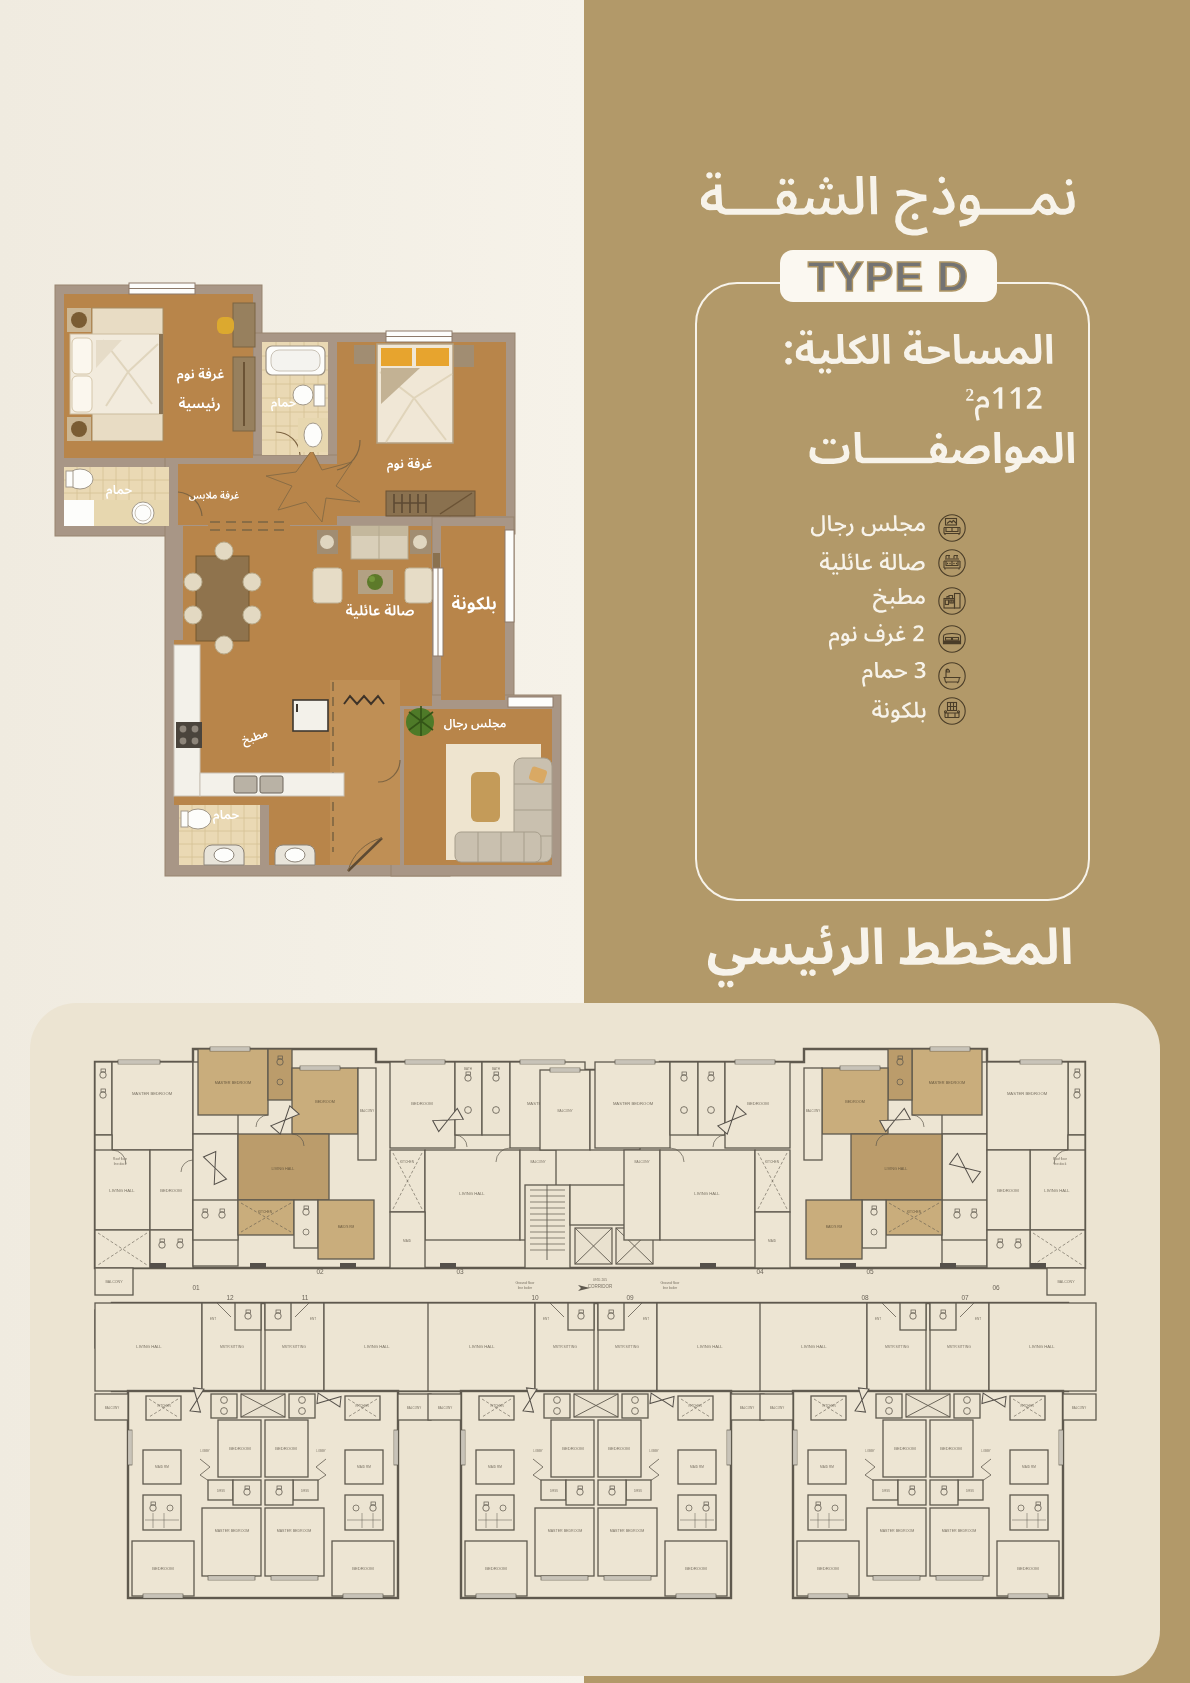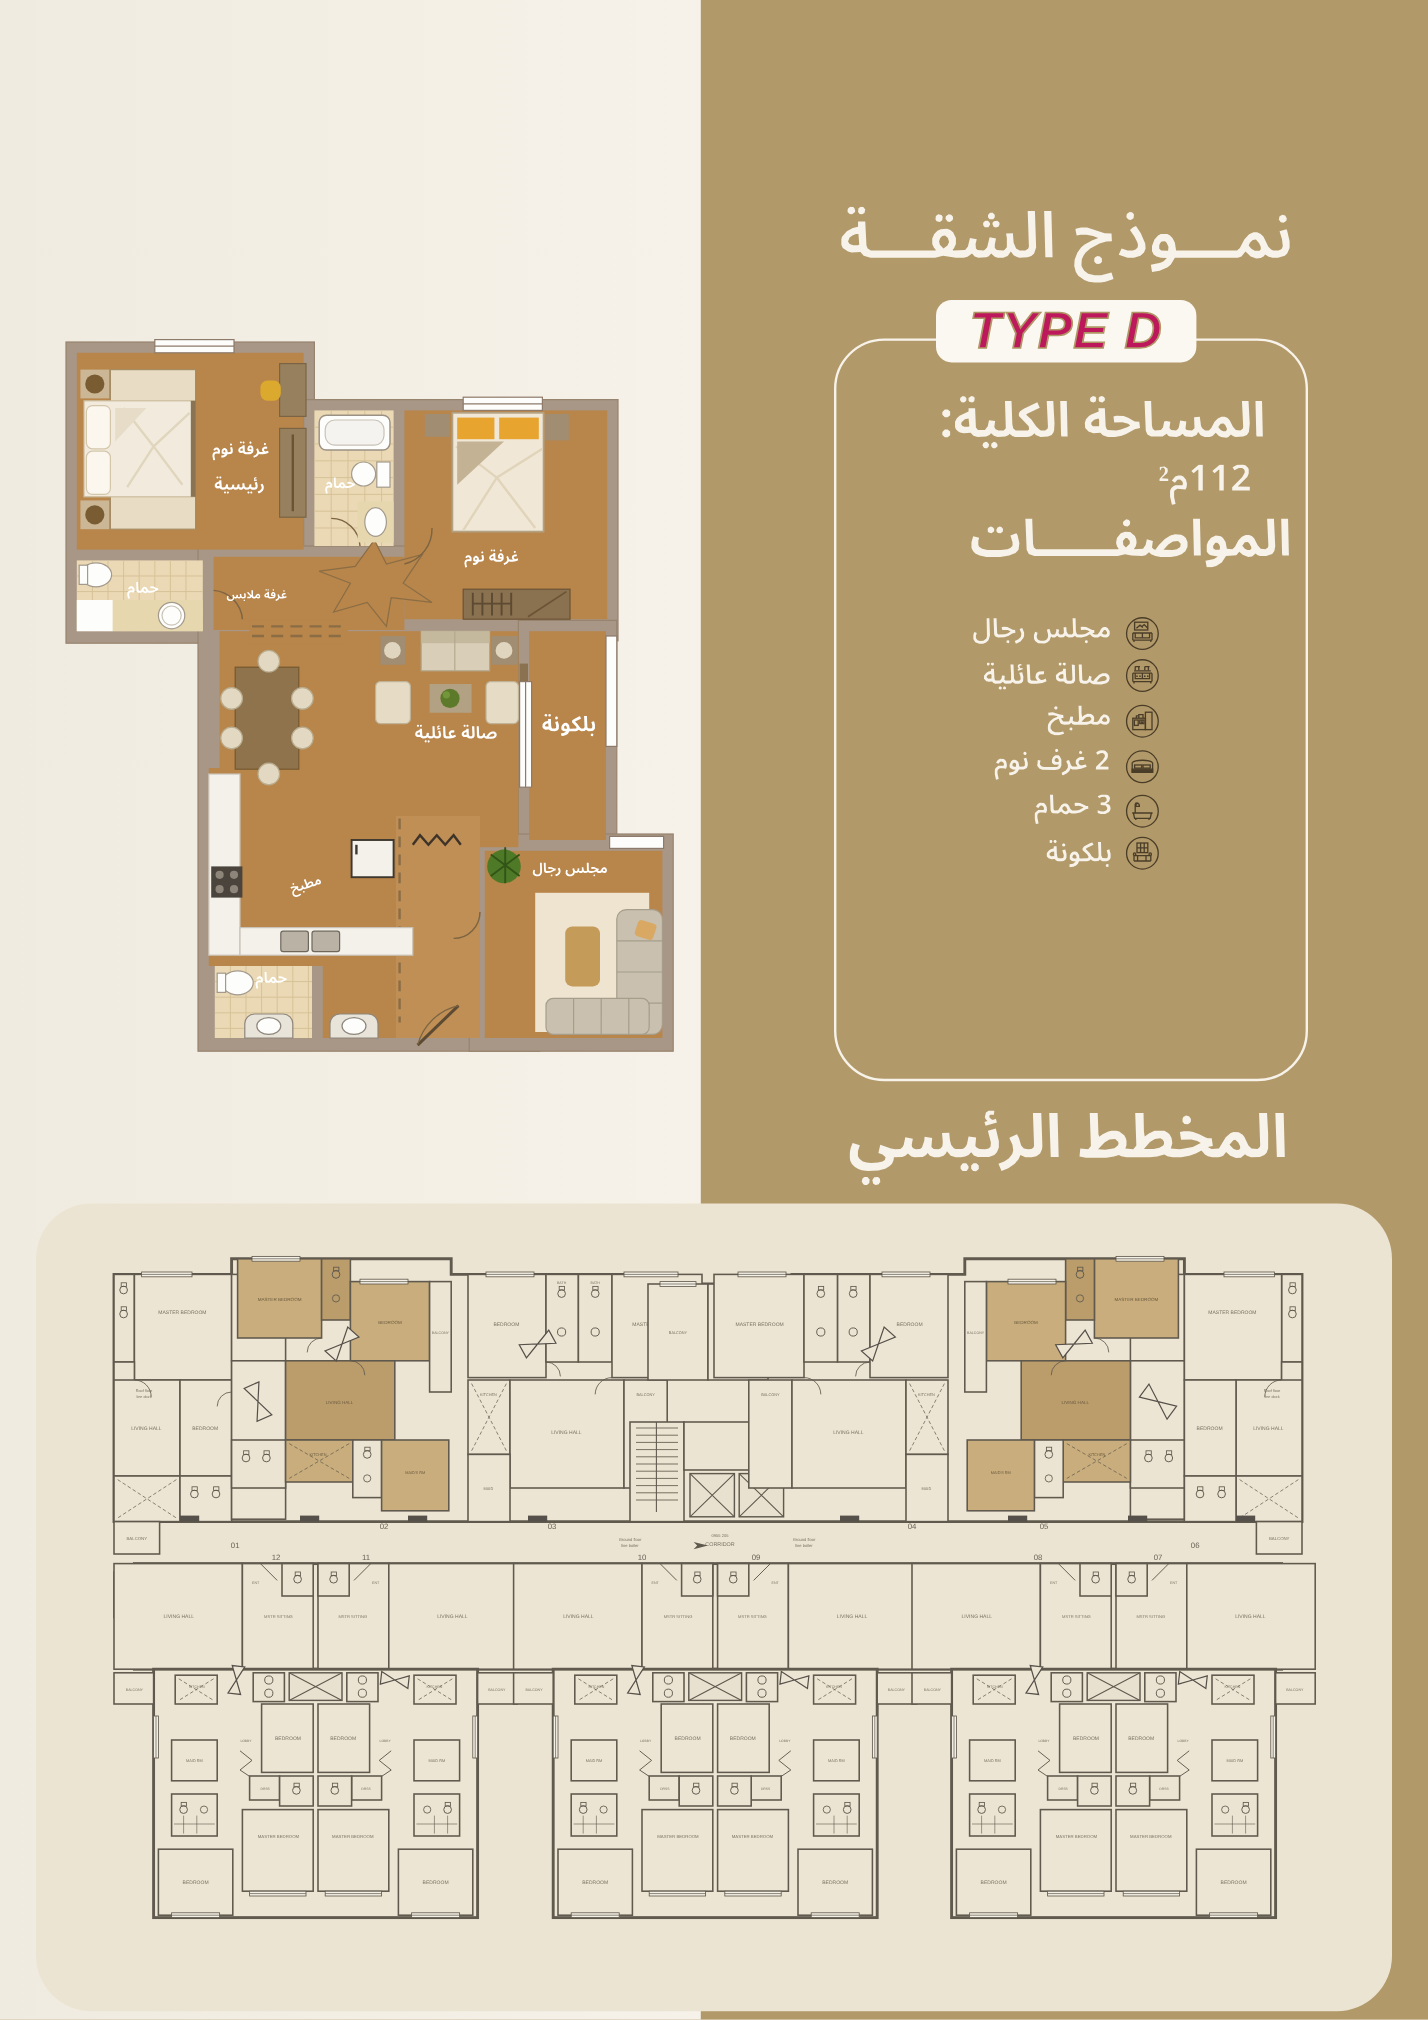--- a/index.html
+++ b/index.html
@@ -16,21 +16,21 @@
 <div class="abs" style="left:584px;top:0;width:606px;height:1683px;background:#b29969;"></div>
 
 <div class="abs" style="left:695px;top:282px;width:391px;height:615px;border:2px solid #f7f3ea;border-radius:42px;"></div>
 
 <svg class="abs" style="left:701px;top:172px;" width="374" height="64" viewBox="0 0 1119 190">
     <path fill="#f7f3ea" fill-rule="evenodd" d="M639,123 633,126 631,130 631,137 636,142 642,143 647,141 650,137 650,129 645,124Z M1112,60 1110,56 1093,61 1099,81 1101,98 1099,104 1096,107 1090,109 1077,109 1072,107 1065,100 1053,75 1046,68 1037,64 1028,64 1017,69 1005,82 994,103 987,109 835,109 832,90 826,78 819,71 813,68 797,68 790,72 781,82 775,98 775,111 779,119 786,124 797,127 812,128 804,136 796,140 772,145 775,163 794,160 814,151 822,144 832,127 989,127 998,124 1008,112 1021,124 1035,129 1046,128 1053,124 1057,119 1066,125 1075,127 1089,127 1106,122 1112,117 1118,103 1118,86Z M799,87 807,86 811,89 816,100 815,110 798,109 793,105 793,96 795,91Z M1026,83 1034,82 1042,91 1046,100 1046,107 1043,110 1031,110 1022,104 1016,97 1019,90Z M585,55 584,57 587,72 597,70 612,70 628,73 641,78 625,84 606,95 598,102 589,114 582,132 581,148 585,163 591,172 606,183 617,187 632,189 647,189 659,187 679,180 674,164 648,171 632,171 616,167 606,160 600,150 599,145 600,131 604,122 609,115 621,104 644,92 661,87 675,86 674,67 657,66 613,52 598,52Z M735,48 727,52 720,58 731,74 738,88 740,95 739,102 734,107 727,109 714,109 699,104 692,120 714,127 730,127 746,122 755,114 759,104 758,92 747,66Z M381,36 378,39 377,43 380,50 385,52 392,50 395,44 394,39 389,35Z M359,35 354,40 354,46 358,51 367,51 371,45 371,41 366,35Z M1100,20 1093,24 1091,32 1096,39 1103,40 1110,35 1111,29 1107,22Z M268,19 261,24 260,30 265,37 271,38 278,33 279,28 278,24 274,20Z M242,19 236,23 235,32 238,36 246,38 252,34 253,25 250,21Z M371,15 366,21 366,26 370,31 379,31 383,26 383,21 378,15Z M719,13 712,18 711,26 716,32 722,33 729,29 730,19 725,14Z M506,11 509,126 527,126 524,11Z M483,11 465,11 468,100 466,105 459,109 445,109 436,104 430,90 428,66 411,67 413,78 413,101 407,108 404,109 388,108 383,103 383,94 386,79 370,76 364,101 359,107 355,109 340,108 336,104 335,93 338,81 321,78 316,99 309,108 279,109 278,107 281,104 286,93 286,78 279,64 272,58 264,55 248,56 240,60 232,68 227,79 227,93 231,102 236,108 235,109 74,109 66,104 63,97 60,37 42,37 42,50 29,53 14,61 2,75 0,81 0,95 4,103 17,112 26,114 48,113 56,122 73,127 234,127 254,122 286,127 306,127 315,125 326,117 333,124 342,127 362,126 367,124 374,117 383,125 390,127 404,127 415,123 423,112 430,121 437,125 444,127 465,126 474,123 481,117 486,102Z M259,72 266,78 269,88 265,97 255,104 246,95 244,86 247,78 252,73Z M43,68 45,94 42,96 30,96 21,93 17,87 21,77 29,71 37,68Z M49,0 43,4 42,13 46,18 52,19 58,16 60,7 55,1Z M23,0 18,3 16,7 16,13 21,18 27,19 34,14 35,10 33,4 30,1Z"></path>
   </svg>
 
 <div class="abs" style="left:780px;top:250px;width:217px;height:52px;background:#fbf8f1;border-radius:13px;"></div>
 
-<div class="abs" style="left:780px;top:250px;width:217px;height:52px;line-height:52px;text-align:center;font-weight:bold;font-size:43px;color:#be185d;letter-spacing:1px;font-style:italic;-webkit-text-stroke:1.4px #af9665;">TYPE D</div>
+<div class="abs" style="left:780px;top:250px;width:217px;height:52px;line-height:52px;text-align:center;font-weight:bold;font-size:43px;color:#737373;letter-spacing:1px;-webkit-text-stroke:1.4px #af9665;">TYPE D</div>
 
 <svg class="abs" style="left:784px;top:330px;" width="270" height="44" viewBox="0 0 784 129">
     <path fill="#f7f3ea" fill-rule="evenodd" d="M126,112 120,116 119,122 123,127 128,128 134,124 135,120 132,114Z M106,112 100,115 98,121 102,127 108,128 113,124 114,118 110,113Z M6,82 0,88 0,95 6,101 13,101 19,96 19,87 13,82Z M6,33 0,39 0,46 6,52 13,52 19,47 19,38 13,33Z M348,66 349,78 357,87 369,91 386,90 392,96 404,100 422,100 438,97 449,93 470,81 483,78 481,63 470,62 454,53 443,49 425,48 418,50 420,65 440,64 454,68 459,72 453,76 436,82 425,84 404,83 401,80 399,74 397,30 381,30 382,38 364,45 358,49 351,57Z M381,55 383,58 383,74 368,74 364,70 364,65 371,58Z M765,12 767,95 768,99 783,99 781,12Z M494,12 497,85 501,94 510,99 538,99 548,92 552,97 556,99 572,100 581,97 587,92 591,97 595,99 610,100 621,95 625,88 631,96 641,100 653,100 660,98 668,90 675,97 681,100 694,102 699,100 705,94 710,98 716,100 735,99 744,95 749,88 751,67 748,12 732,12 735,75 734,80 728,84 717,83 710,75 702,59 697,54 690,51 682,51 673,55 665,63 657,78 651,84 642,84 635,79 632,73 629,51 615,52 616,79 610,84 597,83 594,80 596,62 581,60 578,76 576,80 571,84 559,83 555,78 557,63 547,61 542,62 539,77 534,83 519,84 514,80 512,72 510,12Z M680,68 687,67 691,71 695,79 695,83 692,86 686,86 680,83 674,76Z M288,12 290,95 291,99 306,99 304,12Z M31,63 31,76 33,81 38,86 43,89 52,91 69,90 76,97 86,100 107,99 115,95 119,91 126,97 135,100 154,99 162,95 164,92 171,98 178,100 207,100 214,99 220,96 225,91 228,95 240,100 258,99 267,95 271,90 273,84 274,67 271,12 255,12 258,75 257,80 251,84 241,84 237,82 229,74 218,58 205,46 206,44 238,29 232,15 199,31 190,37 187,42 187,49 211,74 212,81 209,84 179,84 173,79 171,69 169,12 153,12 155,79 150,84 137,84 130,81 127,76 129,61 114,59 111,74 104,83 87,83 82,77 80,30 64,30 64,38 42,48 35,55Z M64,55 66,73 64,75 54,75 49,73 46,69 47,64 55,57Z M389,0 384,2 382,5 382,11 384,14 391,16 397,11 397,5 393,1Z M368,0 361,5 361,11 363,14 370,16 375,13 376,5 374,2Z M71,0 64,5 64,11 66,14 73,16 78,13 79,5 77,2Z M50,0 44,4 43,10 47,15 53,16 58,12 59,7 56,2Z"></path>
   </svg>
 
 <svg class="abs" style="left:966px;top:387px;" width="76" height="34" viewBox="0 0 247 111">
     <path fill="#f7f3ea" fill-rule="evenodd" d="M59,30 51,30 43,33 34,44 42,50 49,42 56,41 62,46 64,51 63,57 43,57 37,60 32,65 29,72 29,87 34,110 44,108 40,89 40,74 42,70 49,66 71,68 74,62 75,52 72,41 65,33Z M1,7 1,16 3,16 6,9 12,9 15,13 15,20 12,27 0,40 0,45 24,45 24,39 6,38 21,24 23,18 22,11 14,6Z M164,1 144,18 150,24 162,14 163,15 163,71 175,71 175,1Z M107,1 87,18 93,24 105,14 106,15 106,71 118,71 118,1Z M199,8 204,16 216,10 225,10 230,13 232,17 232,23 225,35 198,62 198,71 246,71 246,61 213,60 239,34 243,25 243,13 241,9 235,3 227,0 212,1Z"></path>
   </svg>
 
 <svg class="abs" style="left:809px;top:432px;" width="266" height="41" viewBox="0 0 743 115">

